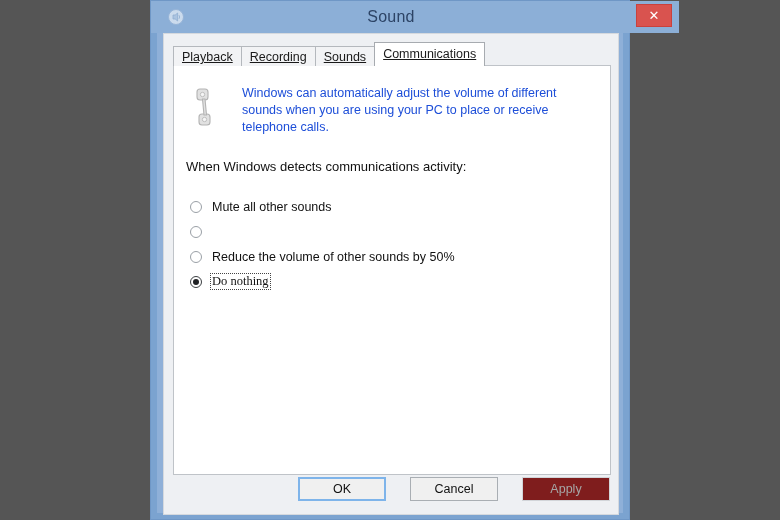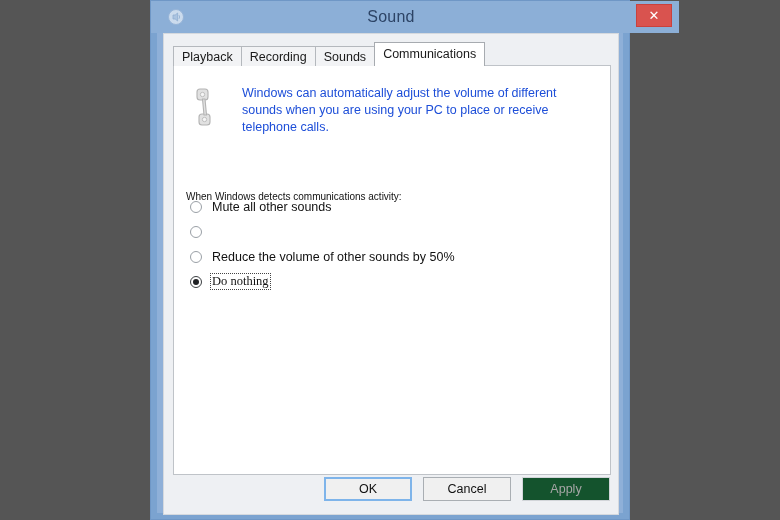--- a/index.html
+++ b/index.html
@@ -109,20 +109,21 @@
     padding: 0 8px;
     font-size: 12.5px;
     color: #1a1a1a;
     background: #f2f3f5;
     border: 1px solid #b4b8bd;
     border-bottom: none;
     margin-right: -1px;
     cursor: pointer;
     box-sizing: border-box;
     white-space: nowrap;
+    text-decoration: underline;
   }
   .tab.active {
     background: #ffffff;
     height: 24px;
     line-height: 23px;
     border-color: #a7abb0;
     position: relative;
     z-index: 5;
   }
 
@@ -161,23 +162,22 @@
     line-height: 17px;
     color: #1d4ed8;
     max-width: 352px;
   }
 
   
   #group-prompt {
     position: absolute;
     left: 12px;
     top: 93px;
-    font-size: 10px;
+    font-size: 13px;
     color: #111111;
-    margin-top: 32px;
   }
 
   
   #radio-group {
     position: absolute;
     left: 16px;
     top: 128px;
   }
   .radio-row {
     display: flex;
@@ -229,36 +229,36 @@
     bottom: 13px;
     width: 456px;
     display: flex;
     justify-content: flex-end;
     padding-right: 10px;
     box-sizing: border-box;
   }
   .dialog-button {
     width: 88px;
     height: 24px;
-    margin-left: 11px;
+    margin-left: 24px;
     font-size: 12.5px;
     font-family: "Liberation Sans", sans-serif;
     color: #111111;
     background: #f0f0f0;
     border: 1px solid #a9aeb3;
     cursor: pointer;
     box-sizing: border-box;
     padding: 0;
   }
   .dialog-button.default {
     border: 2px solid #7eb4ea;
   }
   .dialog-button.disabled {
     color: #a6a6a6;
-    background: #14532d;
+    background: #7f1d1d;
     border-color: #d2d5d9;
     cursor: default;
   }
 </style>
 </head>
 <body>
 
 <div id="sound-window">
   <div id="window-inner-frame"></div>
 

